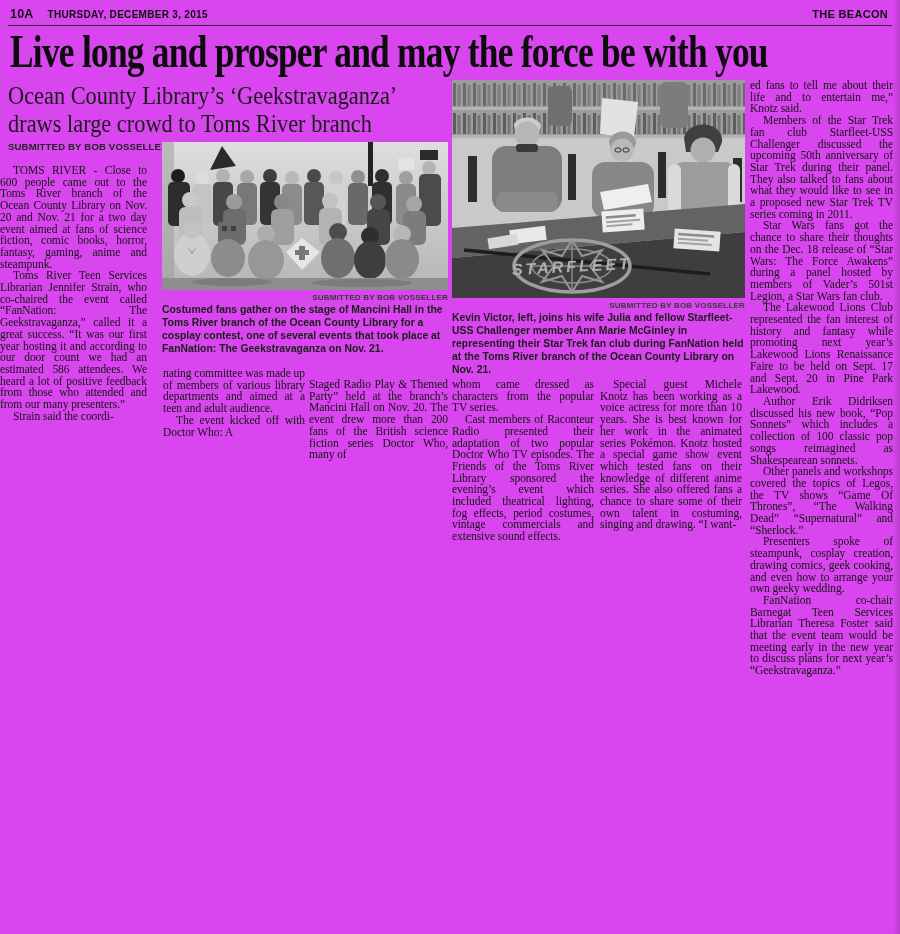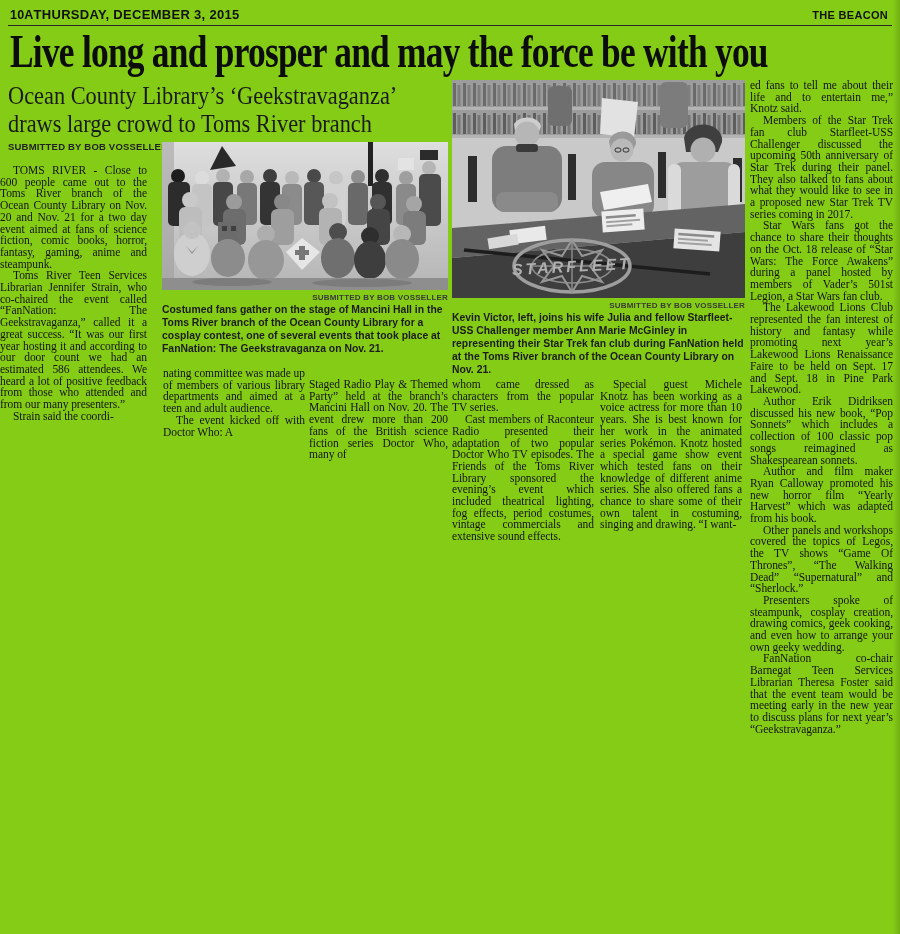--- a/index.html
+++ b/index.html
@@ -1,27 +1,27 @@
 <!DOCTYPE html>
 <html><head>
 <meta charset="utf-8">
 <style>
   html,body{margin:0;padding:0;background:#e8e8e6;}
   .page{
     position:relative;width:900px;height:934px;margin:0 auto;
-    background:#84cc16;overflow:hidden;color:#161616;
+    background:#d946ef;overflow:hidden;color:#161616;
     font-family:"Liberation Serif",serif;
   }
   .scan-edge{position:absolute;right:0;top:0;width:7px;height:100%;
     background:linear-gradient(to right,rgba(0,0,0,0),rgba(0,0,0,0.14));}
   
   .masthead{position:absolute;top:7px;left:10px;right:12px;display:flex;align-items:baseline;
     font-family:"Liberation Sans",sans-serif;font-weight:bold;color:#111;}
   .masthead .pgnum{font-size:12.5px;letter-spacing:.2px;}
-  .masthead .mdate{font-size:13px;letter-spacing:.3px;}
+  .masthead .mdate{font-size:10px;margin-left:14px;letter-spacing:.3px;}
   .masthead .pub{font-size:11px;margin-left:auto;letter-spacing:.3px;}
   .toprule{position:absolute;top:25px;left:8px;right:8px;height:1px;background:#2a2a2a;}
   
   .headline{position:absolute;top:28px;left:10px;width:1150px;margin:0;
     font:bold 46px/48px "Liberation Serif",serif;color:#0c0c0c;
     white-space:nowrap;transform:scaleX(0.77);transform-origin:0 0;letter-spacing:-1px;}
   .subhead{position:absolute;top:82px;left:8px;margin:0;
     font:normal 26px/27.5px "Liberation Serif",serif;color:#1a1a1a;
     white-space:nowrap;transform:scaleX(0.86);transform-origin:0 0;font-weight:500;}
   .subhead span{display:block;}
@@ -250,24 +250,23 @@
     <p class="cont">whom came dressed as characters from the popular TV series.</p>
     <p>Cast members of Raconteur Radio presented their adaptation of two popular Doctor Who TV episodes. The Friends of the Toms River Library sponsored the evening’s event which included theatrical lighting, fog effects, period costumes, vintage commercials and extensive sound effects.</p>
   </div>
 
   <div class="bodycol col5">
     <p>Special guest Michele Knotz has been working as a voice actress for more than 10 years. She is best known for her work in the animated series Pokémon. Knotz hosted a special game show event which tested fans on their knowledge of different anime series. She also offered fans a chance to share some of their own talent in costuming, singing and drawing. “I want-</p>
   </div>
 
   <div class="bodycol col6">
     <p class="cont">ed fans to tell me about their life and to entertain me,” Knotz said.</p>
-    <p>Members of the Star Trek fan club Starfleet-USS Challenger discussed the upcoming 50th anniversary of Star Trek during their panel. They also talked to fans about what they would like to see in a proposed new Star Trek TV series coming in 2017.</p>
-    <p>Star Wars fans got the chance to share their thoughts on the Oct. 18 release of “Star Wars: The Force Awakens” during a panel hosted by members of Vader’s 501st Legion, a Star Wars fan club.</p>
-    <p>The Lakewood Lions Club represented the fan interest of history and fantasy while promoting next year’s Lakewood Lions Renaissance Faire to be held on Sept. 17 and Sept. 18 in Pine Park Lakewood.</p>
+    <p>Members of the Star Trek fan club Starfleet-USS Challenger discussed the upcoming 50th anniversary of Star Trek during their panel. They also talked to fans about what they would like to see in a proposed new Star Trek TV series coming in 2011.</p>
+    <p>Star Wars fans got the chance to share their thoughts on the Dec. 18 release of “Star Wars: The Force Awakens” during a panel hosted by members of Vader’s 501st Legion, a Star Wars fan club.</p>
+    <p>The Lakewood Lions Club represented the fan interest of history and fantasy while promoting next year’s Lakewood Lions Renaissance Faire to be held on Sept. 17 and Sept. 20 in Pine Park Lakewood.</p>
     <p>Author Erik Didriksen discussed his new book, “Pop Sonnets” which includes a collection of 100 classic pop songs reimagined as Shakespearean sonnets.</p>
-    <p>Author and film maker Ryan Calloway promoted his new horror film “Yearly Harvest” which was adapted from his book.</p>
     <p>Other panels and workshops covered the topics of Legos, the TV shows “Game Of Thrones”, “The Walking Dead” “Supernatural” and “Sherlock.”</p>
     <p>Presenters spoke of steampunk, cosplay creation, drawing comics, geek cooking, and even how to arrange your own geeky wedding.</p>
     <p>FanNation co-chair Barnegat Teen Services Librarian Theresa Foster said that the event team would be meeting early in the new year to discuss plans for next year’s “Geekstravaganza.”</p>
   </div>
 
   <div class="scan-edge"></div>
 </div>
 
 </body></html>

